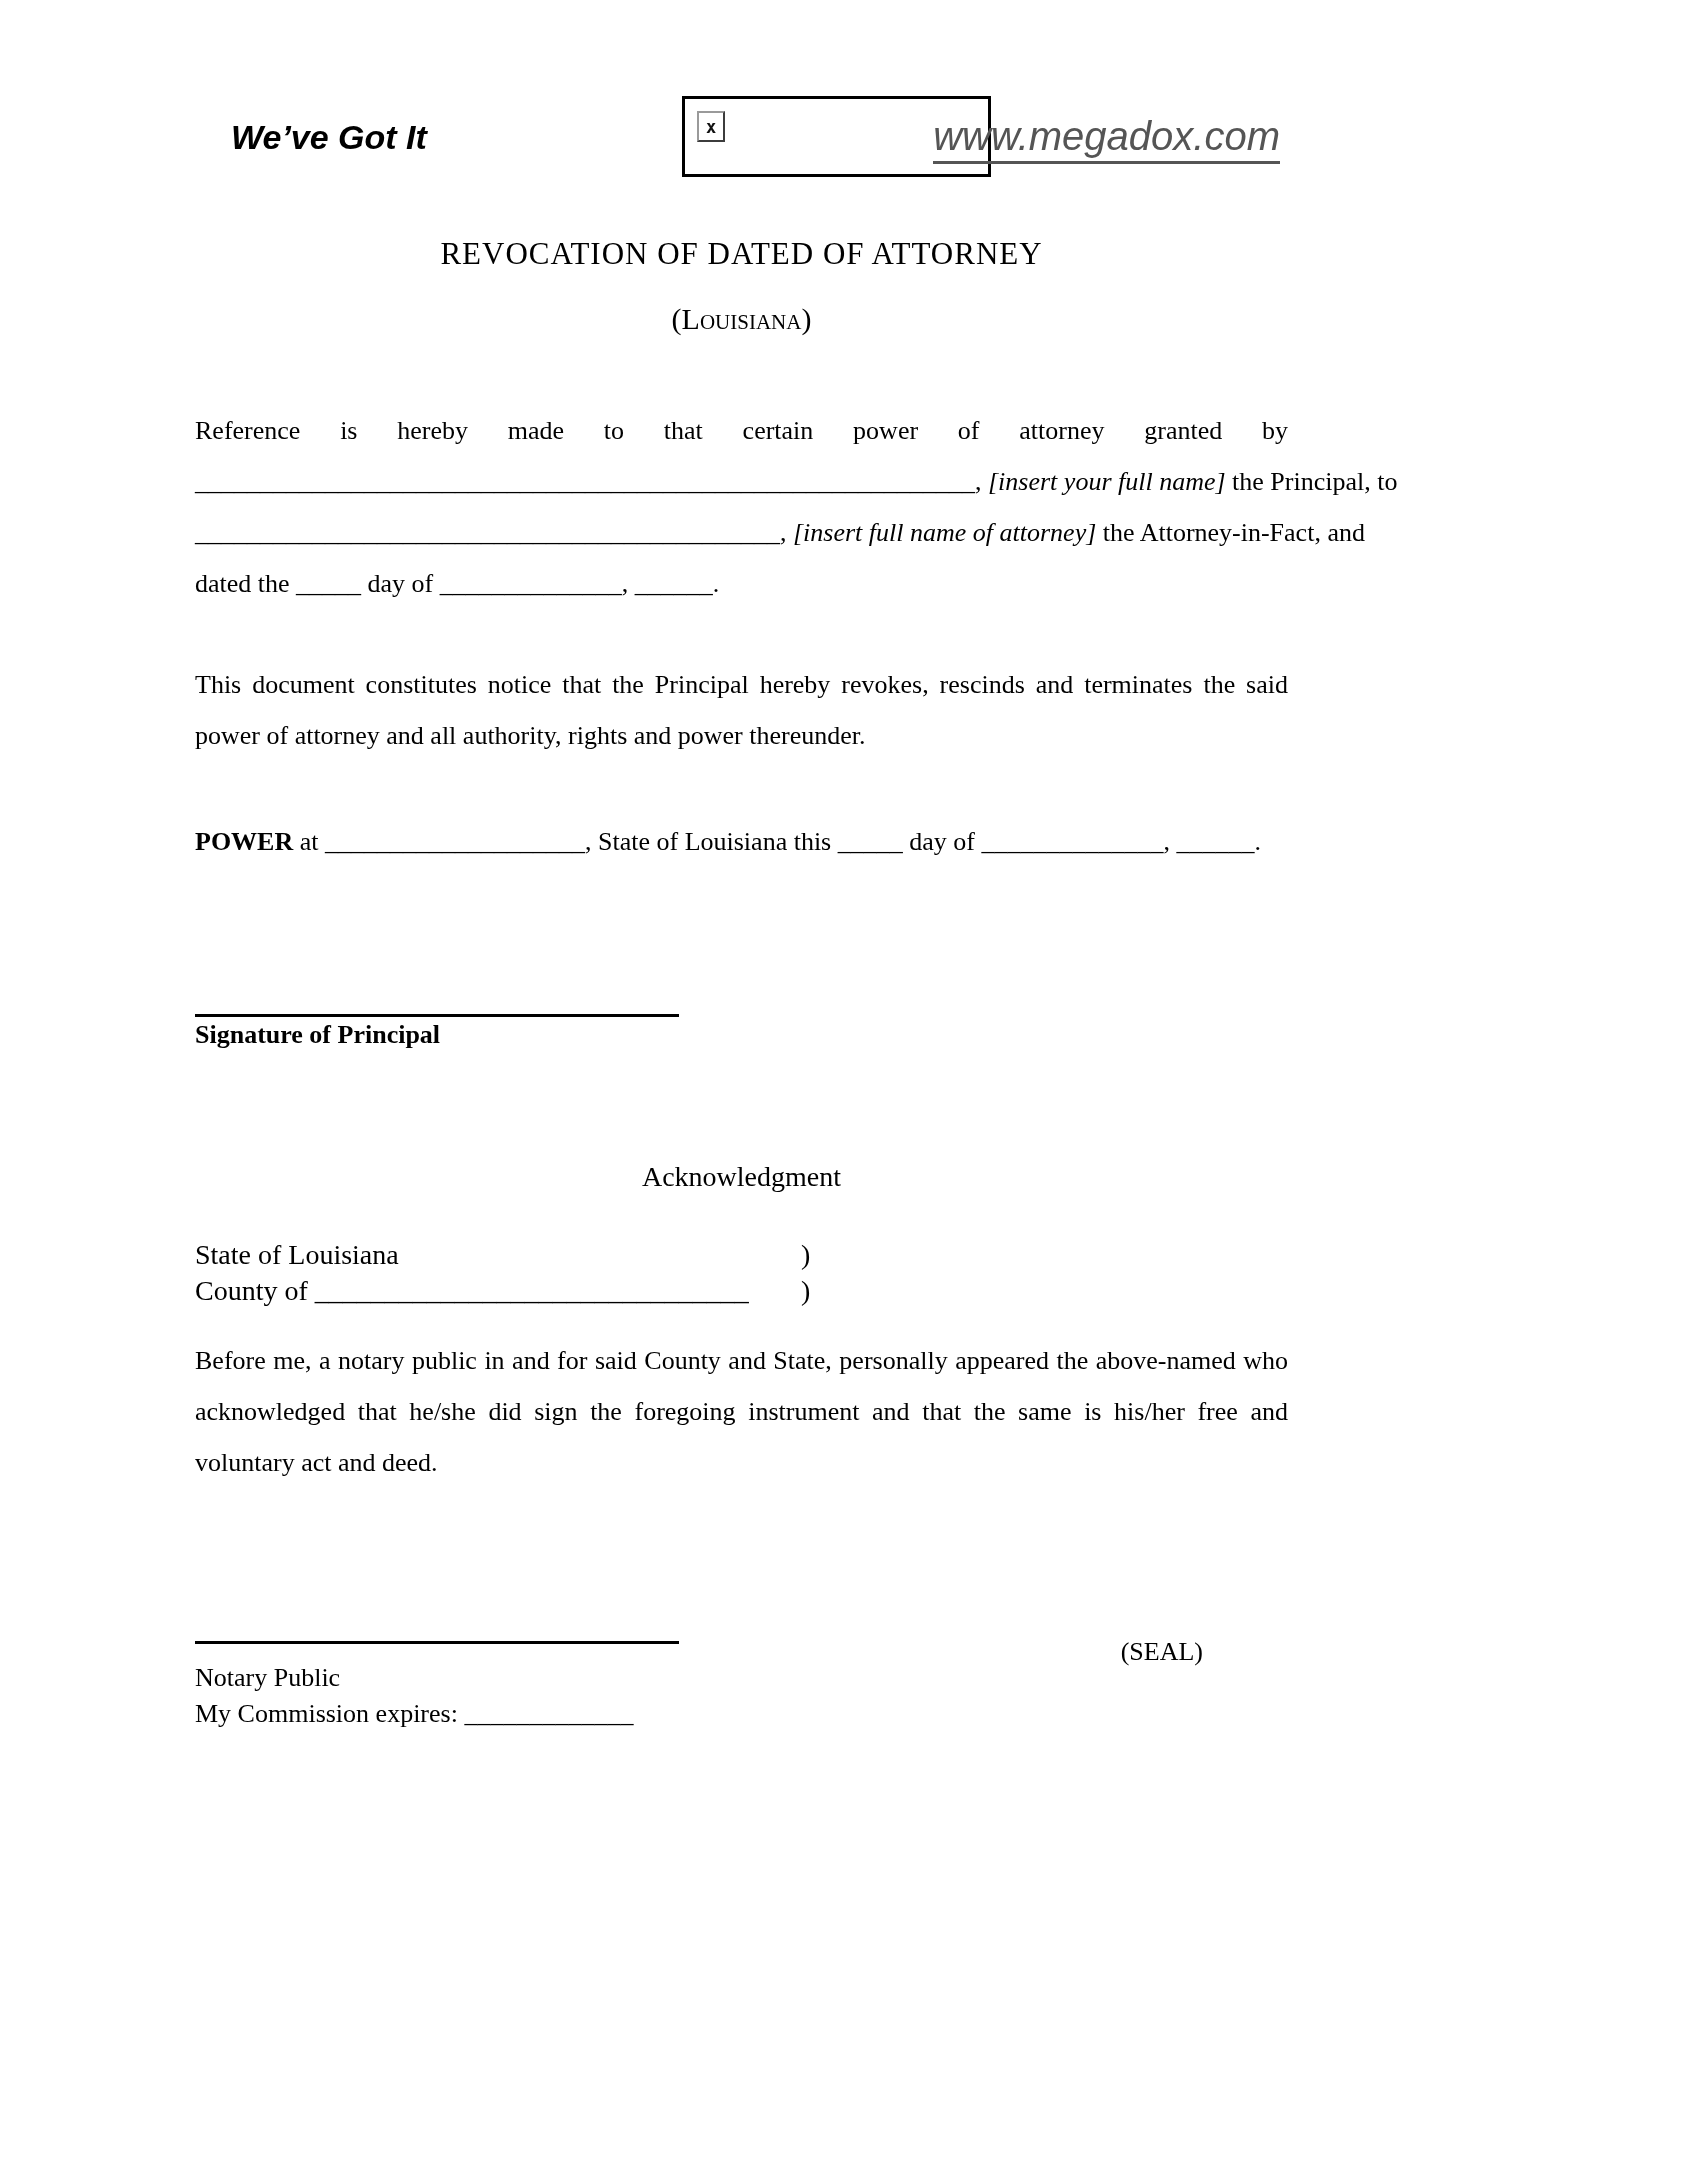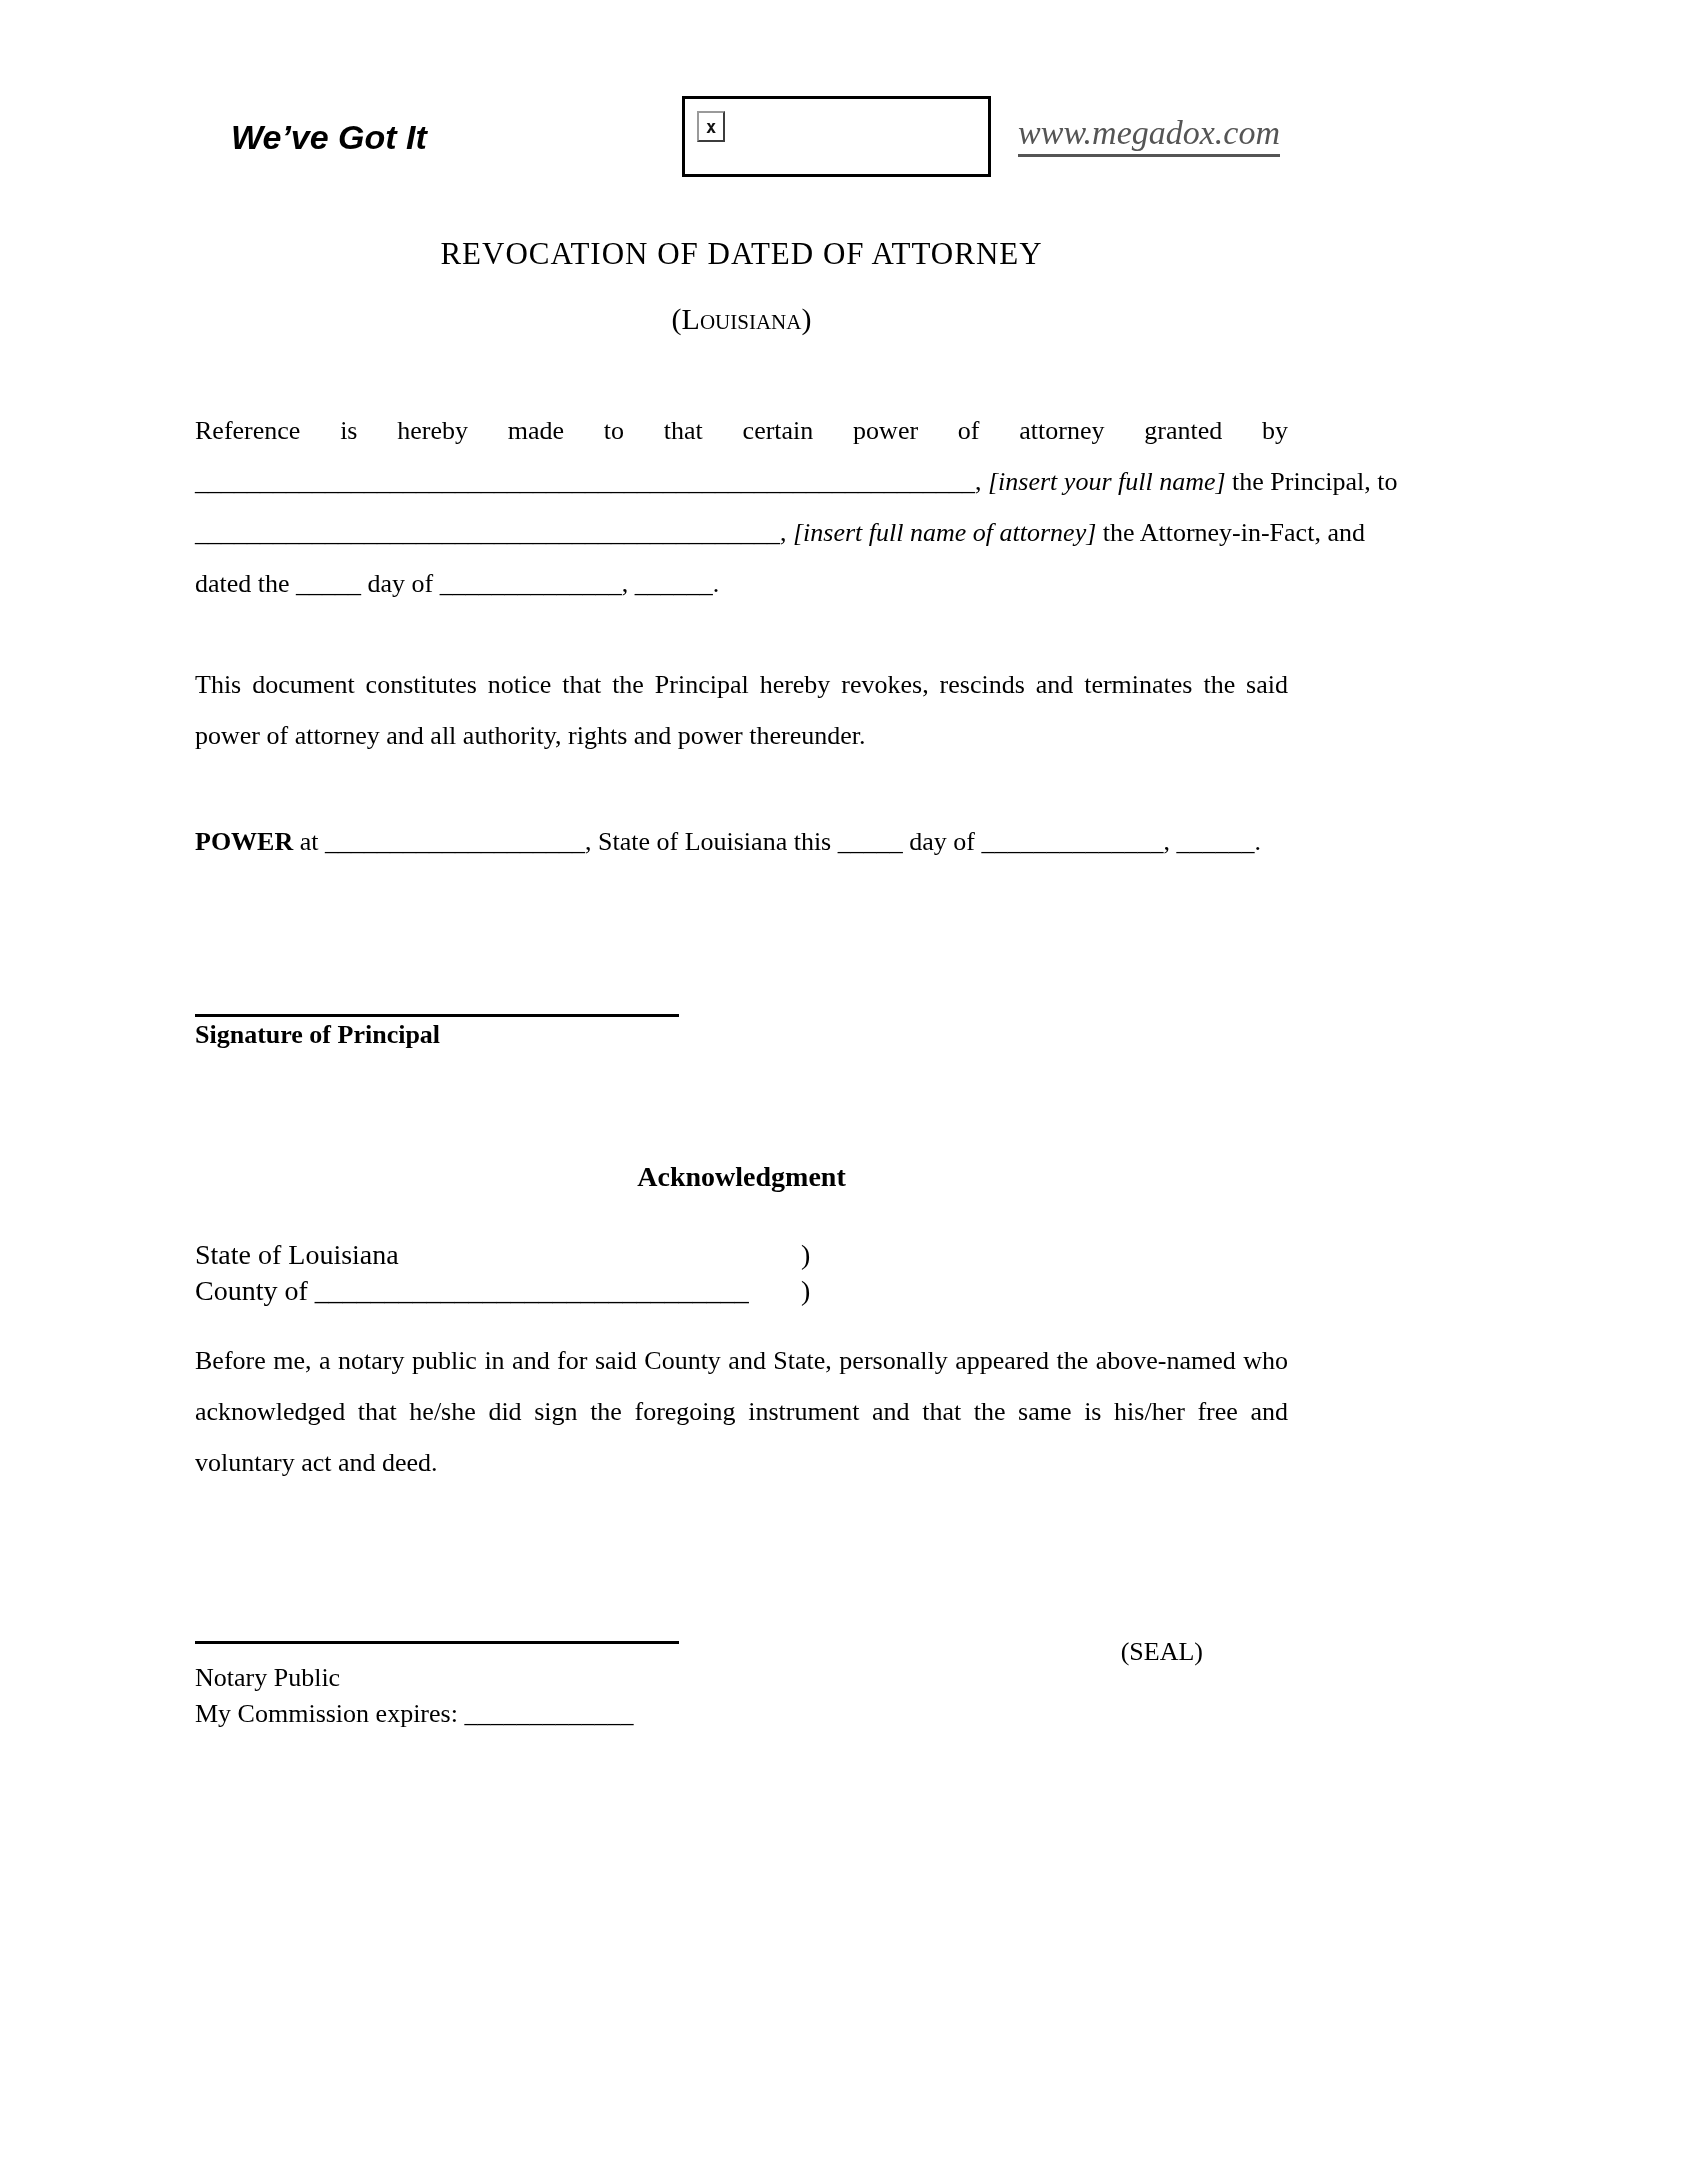--- a/index.html
+++ b/index.html
@@ -33,22 +33,22 @@
     width: 24px; height: 27px;
     background: #ffffff;
     border: 2px solid #9a9a9a;
     border-right-color: #3c3c3c; border-bottom-color: #3c3c3c;
     display: flex; align-items: center; justify-content: center;
     font-family: "DejaVu Sans Mono", monospace;
     font-weight: bold; font-size: 17px; color: #111;
   }
   .website {
     position: absolute; right: 8px; top: 20px;
-    font-family: Liberation Serif, serif;
-    font-style: italic; font-size: 34px;
+    font-family: Liberation Sans, sans-serif;
+    font-style: italic; font-size: 40px;
     color: #555555;
     border-bottom: 3px solid #555555;
     padding-bottom: 2px;
     text-decoration: none;
   }
 
   
   .title {
     margin-top: 55px; text-align: center;
     font-size: 31px; letter-spacing: 1px;
@@ -70,21 +70,21 @@
   .dated-line { margin-top: 55px; }
 
   
   .sig-block { margin-top: 147px; }
   .rule { width: 484px; border-bottom: 3px solid #000000; height: 0; }
   .sig-label { font-size: 26px; font-weight: bold; padding-top: 3px; }
 
   
   .ack-heading {
     margin-top: 111px; text-align: center;
-    font-size: 28px; font-weight: bold;
+    font-size: 28px; font-weight: normal;
   }
   .ack-venue { margin-top: 44px; font-size: 28px; line-height: 36px; }
   .venue-line { position: relative; white-space: nowrap; }
   .paren { position: absolute; left: 606px; top: 0; }
   .before-para { margin-top: 26px; }
 
   
   .notary-block { margin-top: 139px; }
   .notary-row { display: flex; align-items: center; }
   .seal {

